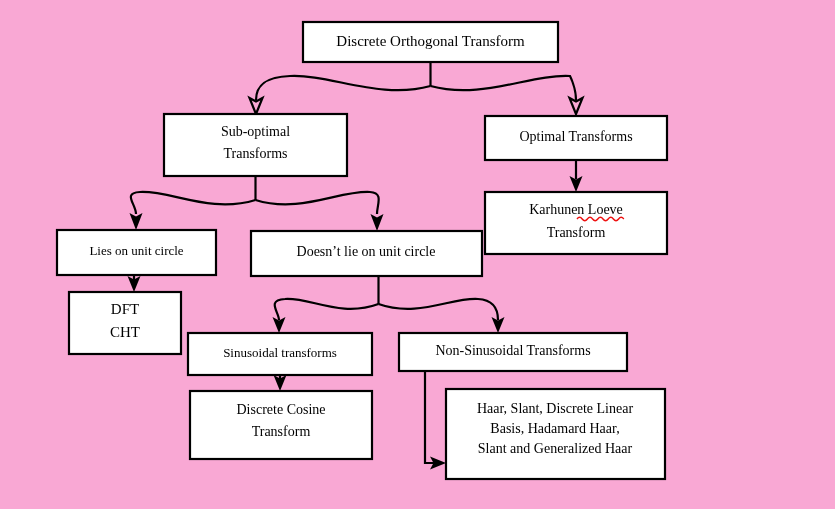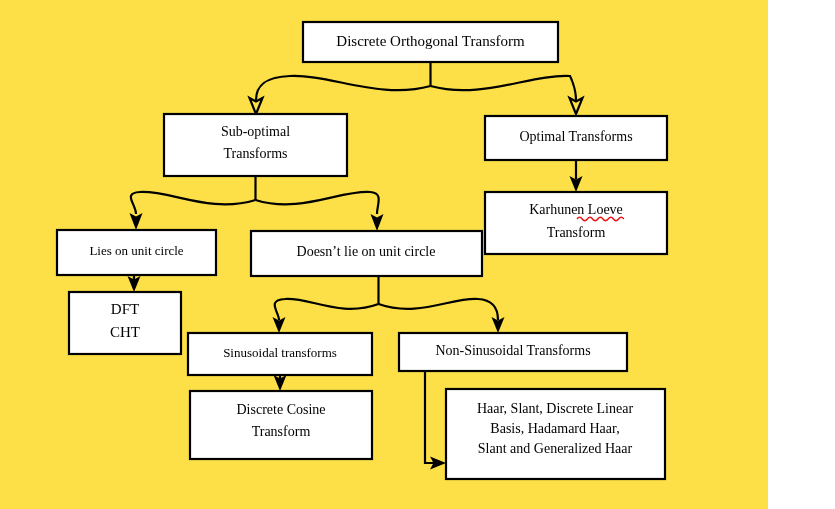--- a/index.html
+++ b/index.html
@@ -8,23 +8,23 @@
     background: #ffffff;
   }
   body {
     width: 835px;
     height: 509px;
     overflow: hidden;
     font-family: "Liberation Serif", "DejaVu Serif", serif;
   }
   #diagram-root {
     position: relative;
-    width: 768px;
+    width: 835px;
     height: 509px;
-    background: #fde047;
+    background: #f9a8d4;
   }
   svg#flow {
     position: absolute;
     top: 0;
     left: 0;
     width: 835px;
     height: 509px;
   }
   .node-box {
     fill: #ffffff;

